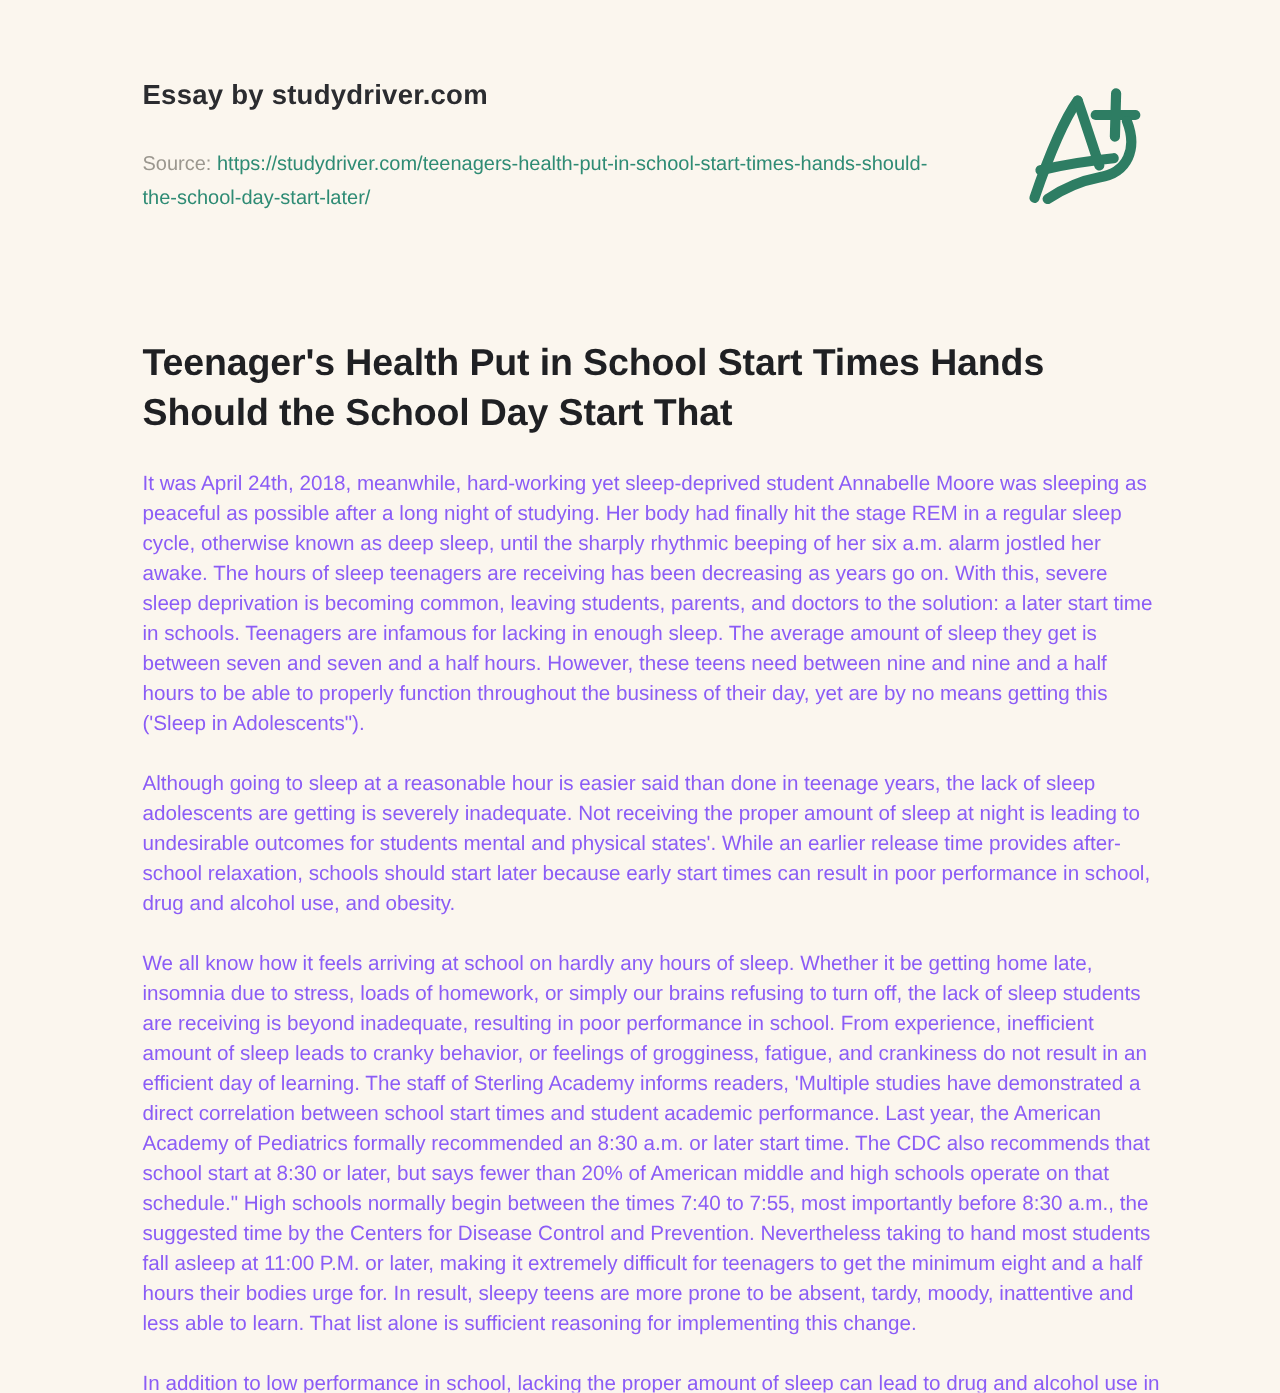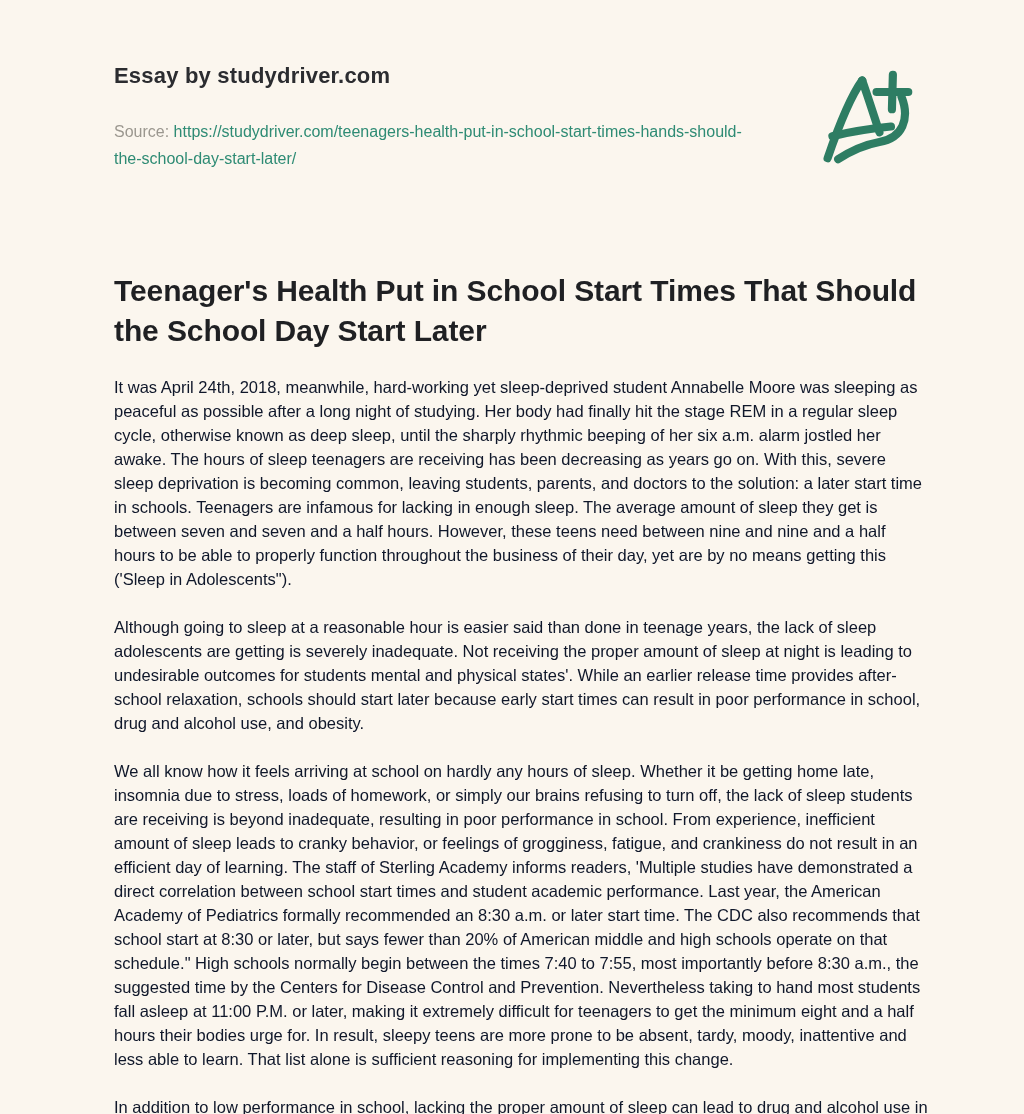--- a/index.html
+++ b/index.html
@@ -62,21 +62,21 @@
     font-weight: 700;
     color: #1f2023;
     letter-spacing: -0.1px;
   }
   .essay-body { margin-top: 4px; }
   .essay-body p {
     margin: 24px 0 0 0;
     max-width: 834px;
     font-size: 16.5px;
     line-height: 24px;
-    color: #0f172a;
+    color: #8b5cf6;
   }
 </style>
 </head>
 <body>
 
 <div class="page">
 
   <header class="hdr">
     <div class="hdr-left">
       <h1 class="site-title">Essay by studydriver.com</h1>
@@ -100,21 +100,21 @@
 
           <path d="M 61 25 L 94 25"></path>
 
           <path d="M 87 30 C 96 53 88 73 64 77 C 48 80 33 87 21 95"></path>
         </g>
       </svg>
     </div>
   </header>
 
   <main>
-    <h2 class="essay-title">Teenager's Health Put in School Start Times That Should the School Day Start Later</h2>
+    <h2 class="essay-title">Teenager's Health Put in School Start Times Hands Should the School Day Start That</h2>
 
     <div class="essay-body">
         <p>It was April 24th, 2018, meanwhile, hard-working yet sleep-deprived student Annabelle Moore was sleeping as peaceful as possible after a long night of studying. Her body had finally hit the stage REM in a regular sleep cycle, otherwise known as deep sleep, until the sharply rhythmic beeping of her six a.m. alarm jostled her awake. The hours of sleep teenagers are receiving has been decreasing as years go on. With this, severe sleep deprivation is becoming common, leaving students, parents, and doctors to the solution: a later start time in schools. Teenagers are infamous for lacking in enough sleep. The average amount of sleep they get is between seven and seven and a half hours. However, these teens need between nine and nine and a half hours to be able to properly function throughout the business of their day, yet are by no means getting this ('Sleep in Adolescents").</p>
         <p>Although going to sleep at a reasonable hour is easier said than done in teenage years, the lack of sleep adolescents are getting is severely inadequate. Not receiving the proper amount of sleep at night is leading to undesirable outcomes for students mental and physical states'. While an earlier release time provides after-school relaxation, schools should start later because early start times can result in poor performance in school, drug and alcohol use, and obesity.</p>
         <p>We all know how it feels arriving at school on hardly any hours of sleep. Whether it be getting home late, insomnia due to stress, loads of homework, or simply our brains refusing to turn off, the lack of sleep students are receiving is beyond inadequate, resulting in poor performance in school. From experience, inefficient amount of sleep leads to cranky behavior, or feelings of grogginess, fatigue, and crankiness do not result in an efficient day of learning. The staff of Sterling Academy informs readers, 'Multiple studies have demonstrated a direct correlation between school start times and student academic performance. Last year, the American Academy of Pediatrics formally recommended an 8:30 a.m. or later start time. The CDC also recommends that school start at 8:30 or later, but says fewer than 20% of American middle and high schools operate on that schedule." High schools normally begin between the times 7:40 to 7:55, most importantly before 8:30 a.m., the suggested time by the Centers for Disease Control and Prevention. Nevertheless taking to hand most students fall asleep at 11:00 P.M. or later, making it extremely difficult for teenagers to get the minimum eight and a half hours their bodies urge for. In result, sleepy teens are more prone to be absent, tardy, moody, inattentive and less able to learn. That list alone is sufficient reasoning for implementing this change.</p>
         <p>In addition to low performance in school, lacking the proper amount of sleep can lead to drug and alcohol use in teenagers. Adolescents sleep cycles are currently being destroyed by school start times, as teenagers</p>
       </div>
   </main>
 
 </div>

